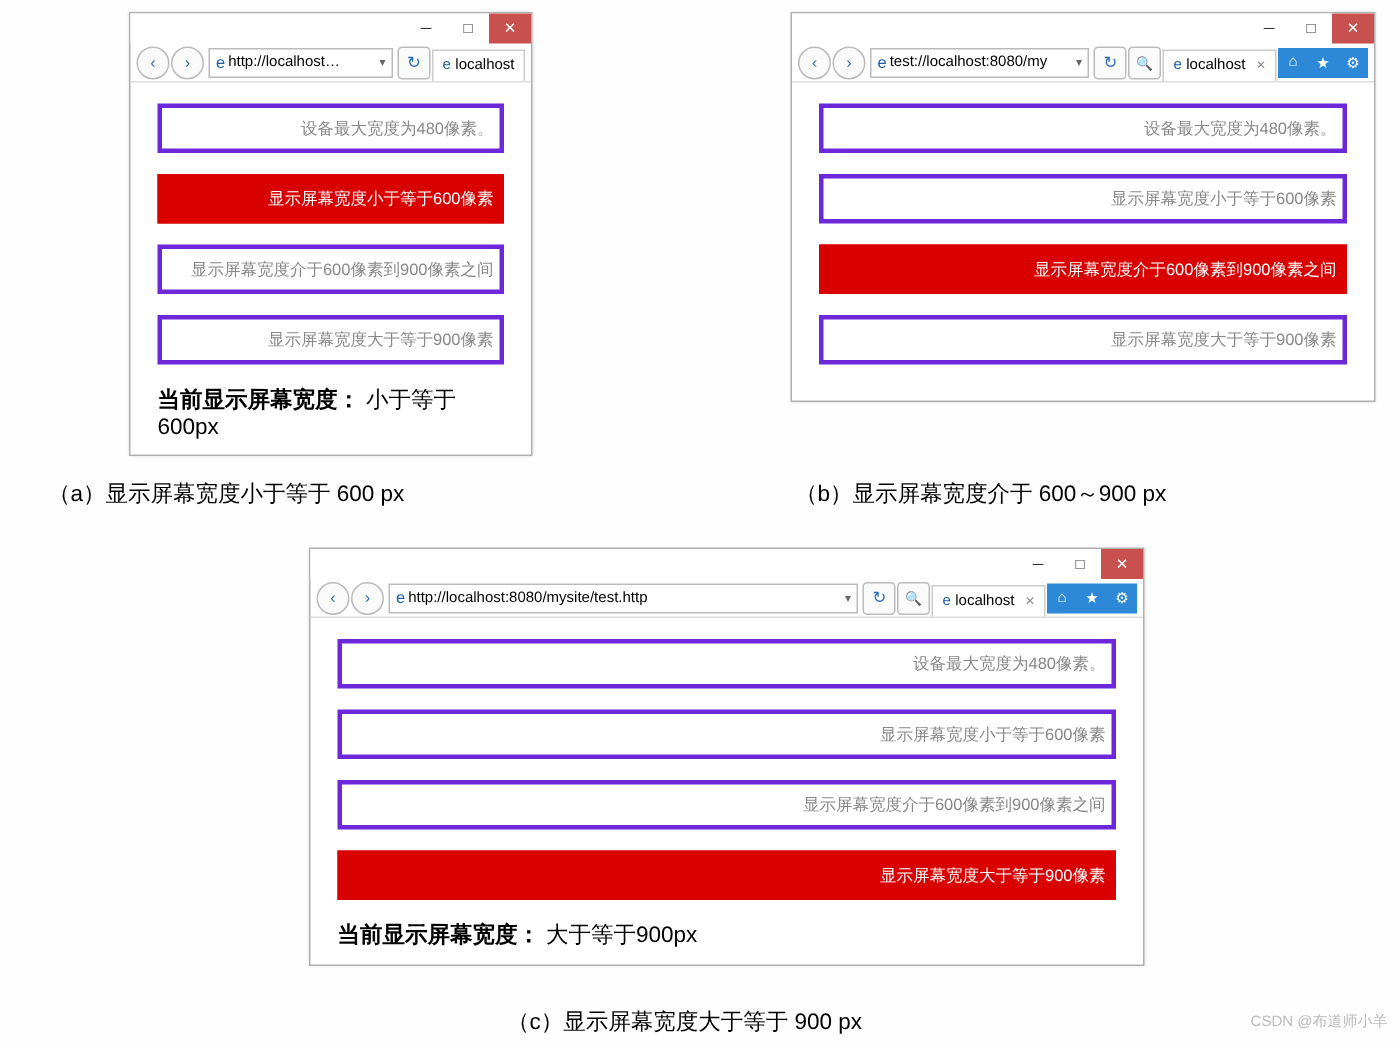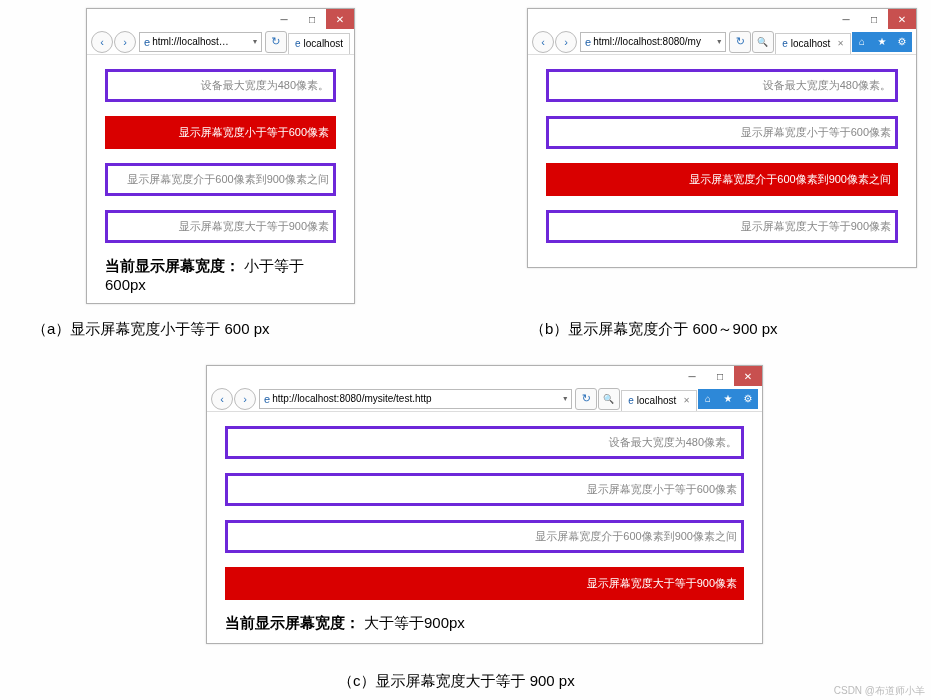--- a/index.html
+++ b/index.html
@@ -62,21 +62,21 @@
       background: #fff;
     }
     .box.active {
       background: #d90000; border-color: #d90000; color: #fff; font-weight: normal;
     }
     .status-line { font-size: 15px; margin-top: 4px; }
     .status-line .label { font-weight: bold; }
     .status-line .val { margin-left: 4px; }
     
     .caption { position: absolute; font-size: 15px; font-family: Liberation Sans, sans-serif; margin-left: 16px; }
-    .watermark { position: absolute; right: 6px; bottom: 2px; font-size: 10px; color: #bbb; }
+    .watermark { position: absolute; right: 6px; bottom: 12px; font-size: 10px; color: #bbb; }
 
     
     .chevron-left::before { content:"‹"; }
     .chevron-right::before { content:"›"; }
     .refresh-icon::before { content:"↻"; }
     .search-icon::before { content:"🔍"; font-size: 9px; }
     .home-icon::before { content:"⌂"; }
     .star-icon::before { content:"★"; }
     .gear-icon::before { content:"⚙"; }
   </style>
@@ -88,21 +88,21 @@
     <div class="titlebar-spacer"></div>
     <div class="btn-min">─</div>
     <div class="btn-max">□</div>
     <div class="btn-close">✕</div>
   </div>
   <div class="navbar">
     <div class="navbtn round chevron-left"></div>
     <div class="navbtn round chevron-right"></div>
     <div class="addr">
       <span class="ie-icon">e</span>
-      <span>html://localhost…</span>
+      <span>http://localhost…</span>
       <span class="drop">▾</span>
     </div>
     <div class="navbtn refresh-icon"></div>
     <div class="tab">
       <span class="ie-icon" style="color:#1e5fa8;font-size:10px;">e</span>
       <span>localhost</span>
     </div>
   </div>
   <div class="content">
     <div class="box">设备最大宽度为480像素。</div>
@@ -121,21 +121,21 @@
     <div class="titlebar-spacer"></div>
     <div class="btn-min">─</div>
     <div class="btn-max">□</div>
     <div class="btn-close">✕</div>
   </div>
   <div class="navbar">
     <div class="navbtn round chevron-left"></div>
     <div class="navbtn round chevron-right"></div>
     <div class="addr">
       <span class="ie-icon">e</span>
-      <span>html://localhost:8080/my</span>
+      <span>test://localhost:8080/my</span>
       <span class="drop">▾</span>
     </div>
     <div class="navbtn refresh-icon"></div>
     <div class="navbtn search-icon"></div>
     <div class="tab">
       <span class="ie-icon" style="color:#1e5fa8;font-size:10px;">e</span>
       <span>localhost</span>
       <span class="tab-close">✕</span>
     </div>
     <div class="toolbar-right">

